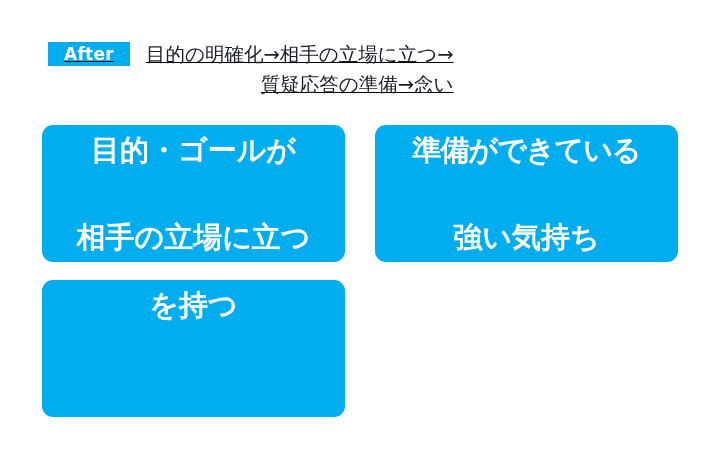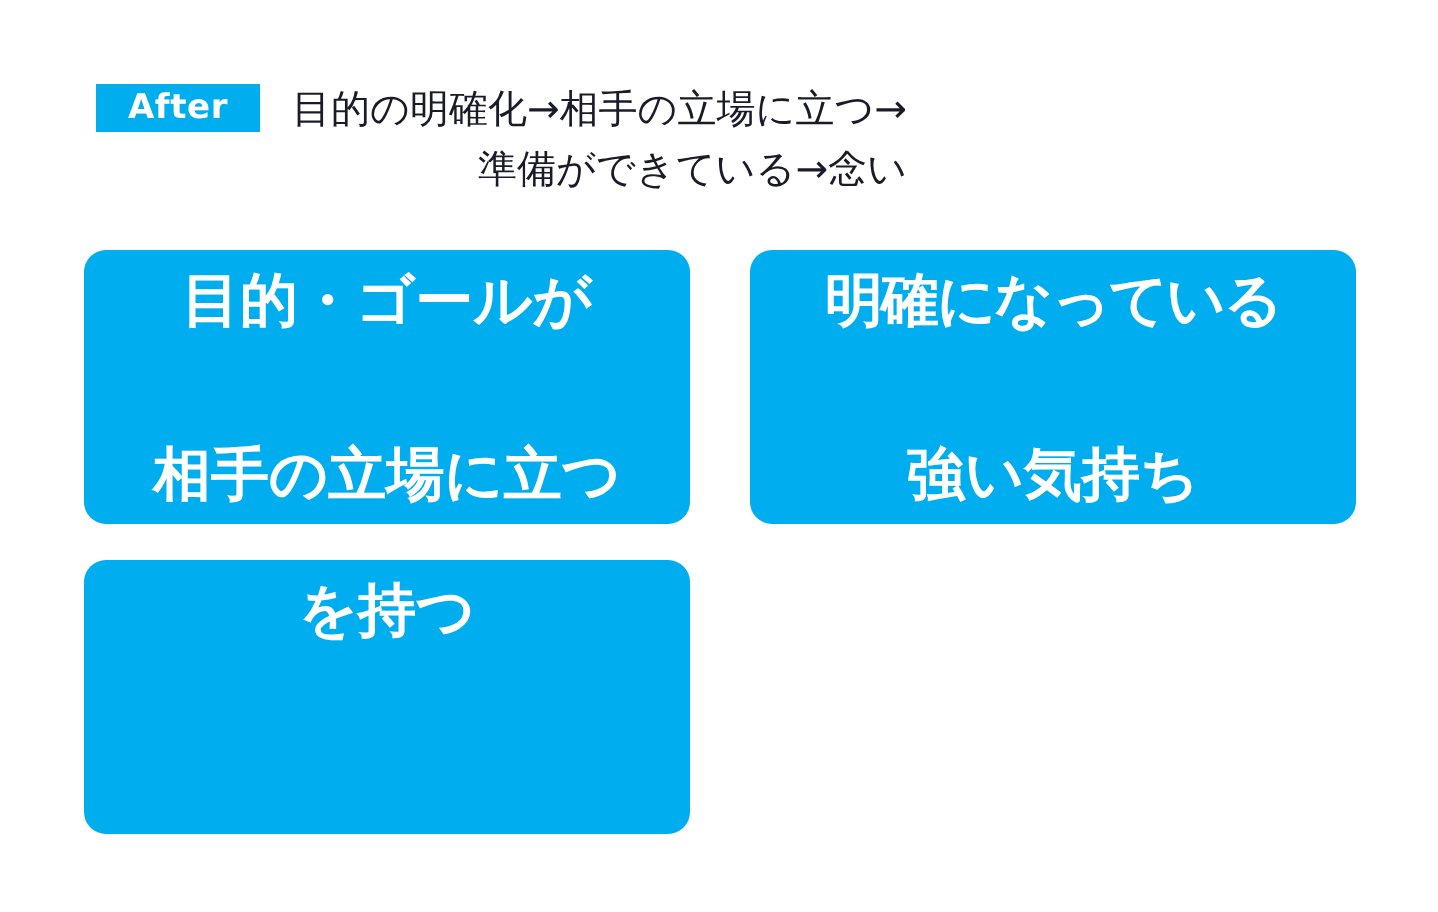--- a/index.html
+++ b/index.html
@@ -21,20 +21,21 @@
     background: #ffffff;
   }
 
   
   .header {
     position: absolute;
     left: 48px;
     top: 40px;
     display: flex;
     align-items: flex-start;
+    text-decoration: underline;
   }
   .badge {
     display: inline-block;
     width: 82px;
     height: 24px;
     line-height: 24px;
     text-align: center;
     background: #00adee;
     color: #ffffff;
     font-size: 17px;
@@ -96,33 +97,33 @@
 </style>
 </head>
 <body>
 
 <div id="slide">
 
   <div class="header">
     <span class="badge">After</span>
     <div class="header-text">
       <span class="hline">目的の明確化→相手の立場に立つ→</span>
-      <span class="hline">準備ができている→念い</span>
+      <span class="hline">質疑応答の準備→念い</span>
     </div>
   </div>
 
   <div class="grid">
 
     <div class="card">
       <span class="card-line">目的・ゴールが</span>
       <span class="card-line">相手の立場に立つ</span>
     </div>
 
     <div class="card">
-      <span class="card-line tight">明確になっている</span>
+      <span class="card-line tight">準備ができている</span>
       <span class="card-line">強い気持ち</span>
     </div>
 
 
     <div class="card">
       <span class="card-line">を持つ</span>
     </div>
 
   </div>
 </div>

